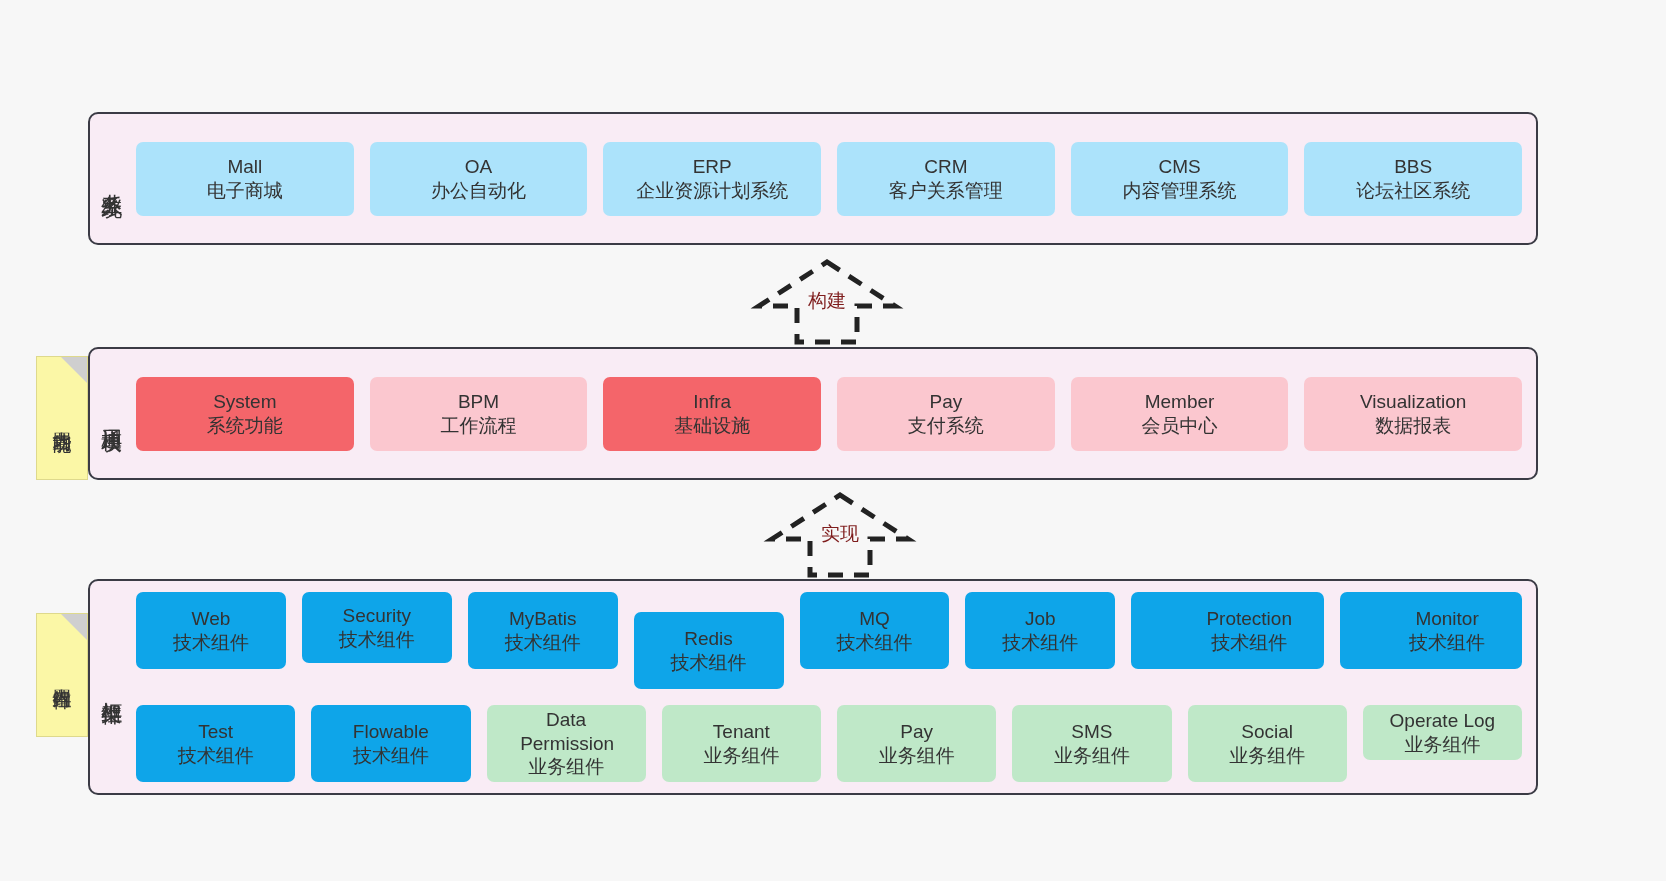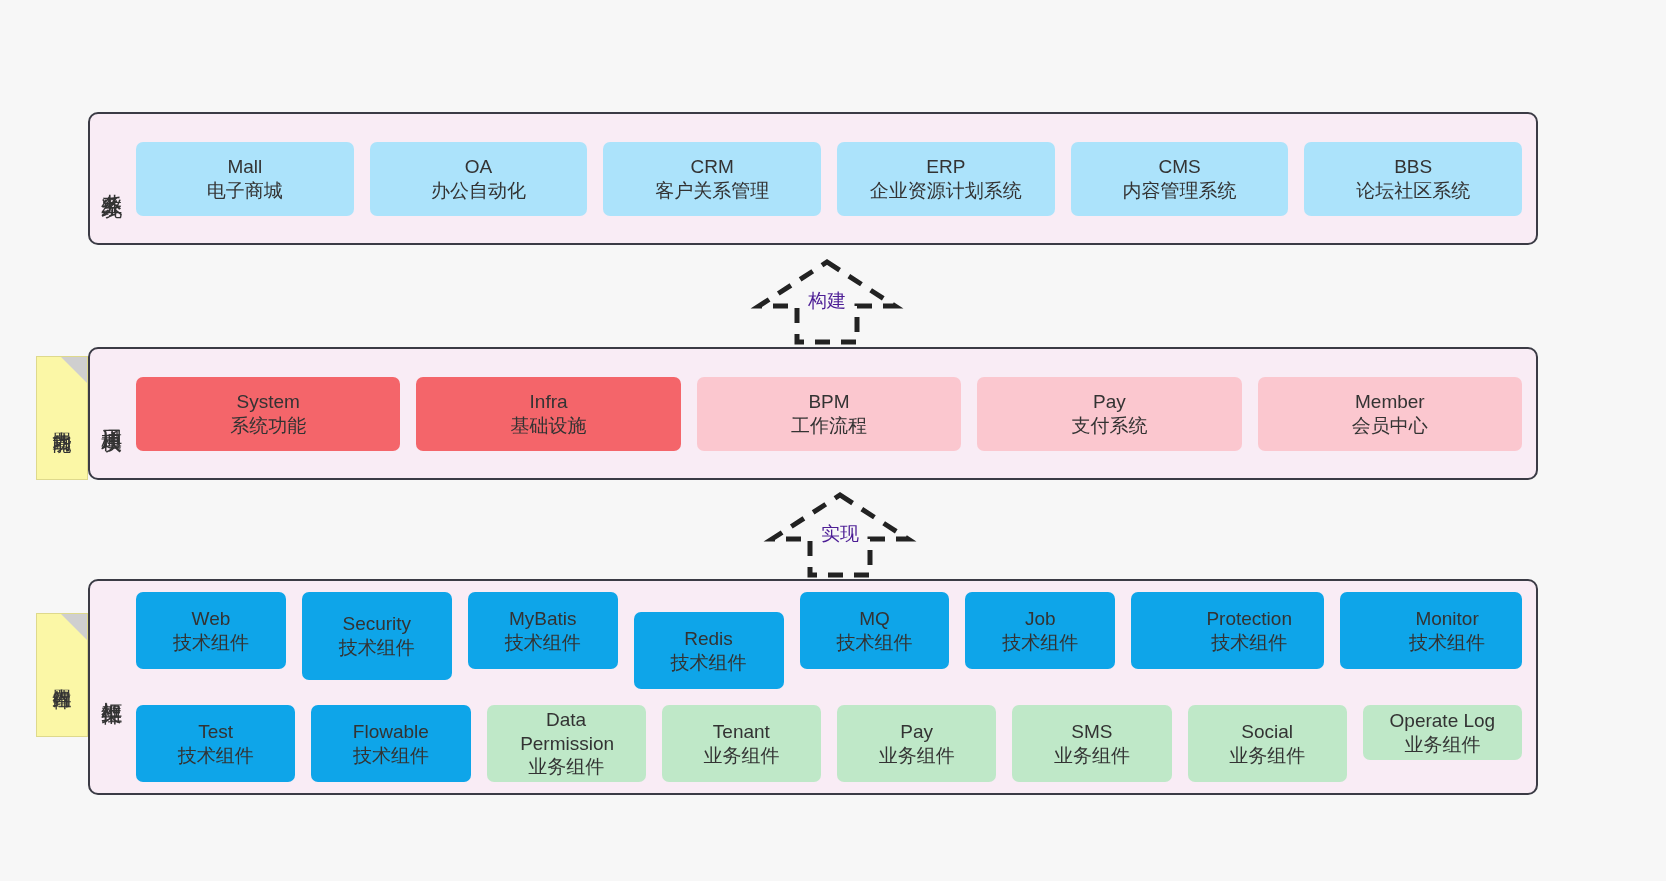--- a/index.html
+++ b/index.html
@@ -123,21 +123,21 @@
   }
 
   
   .arrow {
     position: absolute;
   }
   .arrow svg { display: block; overflow: visible; }
   .arrow-label {
     position: absolute;
     font-size: 19px;
-    color: #4c1d95;
+    color: #7f1d1d;
     white-space: nowrap;
     background: #f7f7f7;
     padding: 0 2px;
   }
 </style>
 </head>
 <body>
 
 <div id="canvas">
 
@@ -147,26 +147,26 @@
       <div class="row">
         <div class="card c-blue" style="height:74px;">
           <div class="en">Mall</div>
           <div class="cn">电子商城</div>
         </div>
         <div class="card c-blue" style="height:74px;">
           <div class="en">OA</div>
           <div class="cn">办公自动化</div>
         </div>
         <div class="card c-blue" style="height:74px;">
+          <div class="en">ERP</div>
+          <div class="cn">企业资源计划系统</div>
+        </div>
+        <div class="card c-blue" style="height:74px;">
           <div class="en">CRM</div>
           <div class="cn">客户关系管理</div>
-        </div>
-        <div class="card c-blue" style="height:74px;">
-          <div class="en">ERP</div>
-          <div class="cn">企业资源计划系统</div>
         </div>
         <div class="card c-blue" style="height:74px;">
           <div class="en">CMS</div>
           <div class="cn">内容管理系统</div>
         </div>
         <div class="card c-blue" style="height:74px;">
           <div class="en">BBS</div>
           <div class="cn">论坛社区系统</div>
         </div>
       </div>
@@ -186,35 +186,39 @@
   </div>
 
   <div class="layer" style="left:88px; top:347px; width:1450px; height:133px;">
     <div class="layer-title">通用模块</div>
     <div class="layer-body">
       <div class="row">
         <div class="card c-red" style="height:74px;">
           <div class="en">System</div>
           <div class="cn">系统功能</div>
         </div>
+        <div class="card c-pink" style="height:74px;">
+          <div class="en">BPM</div>
+          <div class="cn">工作流程</div>
+        </div>
         <div class="card c-red" style="height:74px;">
           <div class="en">Infra</div>
           <div class="cn">基础设施</div>
         </div>
         <div class="card c-pink" style="height:74px;">
-          <div class="en">BPM</div>
-          <div class="cn">工作流程</div>
-        </div>
-        <div class="card c-pink" style="height:74px;">
           <div class="en">Pay</div>
           <div class="cn">支付系统</div>
         </div>
         <div class="card c-pink" style="height:74px;">
           <div class="en">Member</div>
           <div class="cn">会员中心</div>
+        </div>
+        <div class="card c-pink" style="height:74px;">
+          <div class="en">Visualization</div>
+          <div class="cn">数据报表</div>
         </div>
       </div>
     </div>
   </div>
 
   <div class="arrow" style="left:770px; top:493px; width:140px; height:84px;">
     <svg width="140" height="84" viewBox="0 0 140 84">
       <path d="M 70 2 L 138 46 L 100 46 L 100 82 L 40 82 L 40 46 L 2 46 Z" fill="none" stroke="#222222" stroke-width="5" stroke-dasharray="15,11" stroke-linejoin="miter"></path>
     </svg>
     <div class="arrow-label" style="left:49px; top:28px;">实现</div>
@@ -227,21 +231,21 @@
 
   <div class="layer" style="left:88px; top:579px; width:1450px; height:216px;">
     <div class="layer-title">框架组件</div>
     <div class="layer-body">
 
       <div class="row">
         <div class="card c-green" style="height:77px;">
           <div class="en">Web</div>
           <div class="cn">技术组件</div>
         </div>
-        <div class="card c-green" style="height:88px;">
+        <div class="card c-green" style="height:71px;">
           <div class="en">Security</div>
           <div class="cn">技术组件</div>
         </div>
         <div class="card c-green" style="height:77px;">
           <div class="en">MyBatis</div>
           <div class="cn">技术组件</div>
         </div>
         <div class="card c-green" style="height:77px;margin-top:20px;">
           <div class="en">Redis</div>
           <div class="cn">技术组件</div>

